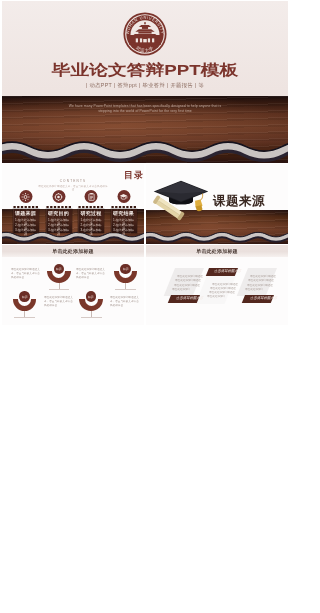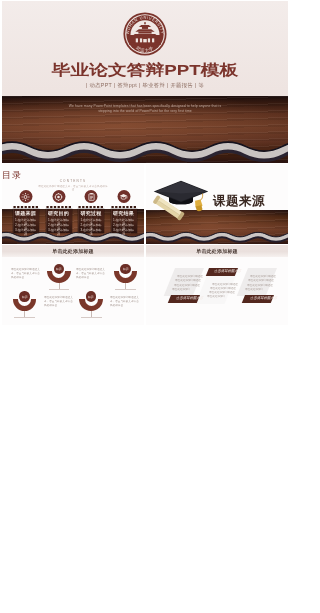--- a/index.html
+++ b/index.html
@@ -30,21 +30,21 @@
             font-size:5.3px;letter-spacing:.35px;color:#8a6a5e;}
   .woodtext{position:absolute;left:62px;right:62px;top:103px;text-align:center;
             color:#c2aa9e;font-size:3.4px;line-height:5.2px;letter-spacing:.1px;}
 
   
   .toc-wood{position:absolute;left:0;right:0;top:45px;bottom:0;
      background:
        repeating-linear-gradient(178deg, rgba(255,255,255,.05) 0 1px, rgba(0,0,0,.08) 1px 2.4px, rgba(0,0,0,0) 2.4px 7px),
        radial-gradient(90% 120% at 45% 40%, rgba(150,88,58,.6) 0%, rgba(0,0,0,0) 70%),
        linear-gradient(180deg,#20100f 0%,#46230f 22%,#6a3a25 55%,#4e2718 85%,#2c1410 100%);}
-  .toc-h{position:absolute;left:0;right:0;top:5px;text-align:left;font-weight:normal;
+  .toc-h{position:absolute;left:0;right:0;top:5px;text-align:right;font-weight:bold;
          font-size:9px;color:#7b342c;letter-spacing:1px;}
   .toc-sh{position:absolute;left:0;right:0;top:14.5px;text-align:center;
          font-size:3.1px;color:#a08a81;letter-spacing:1.2px;}
   .toc-tag{position:absolute;left:0;right:0;top:19.8px;text-align:center;
          font-size:5.2px;color:#c0aea7;letter-spacing:.15px;
          transform:scale(.5);transform-origin:71px 0;}
   .toc-col{position:absolute;top:26px;width:26px;}
   .toc-ico{position:absolute;left:50%;top:0;transform:translateX(-50%);
            width:13px;height:13px;border-radius:50%;background:#70302a;}
   .toc-ico svg{position:absolute;left:2.5px;top:2.5px;}

